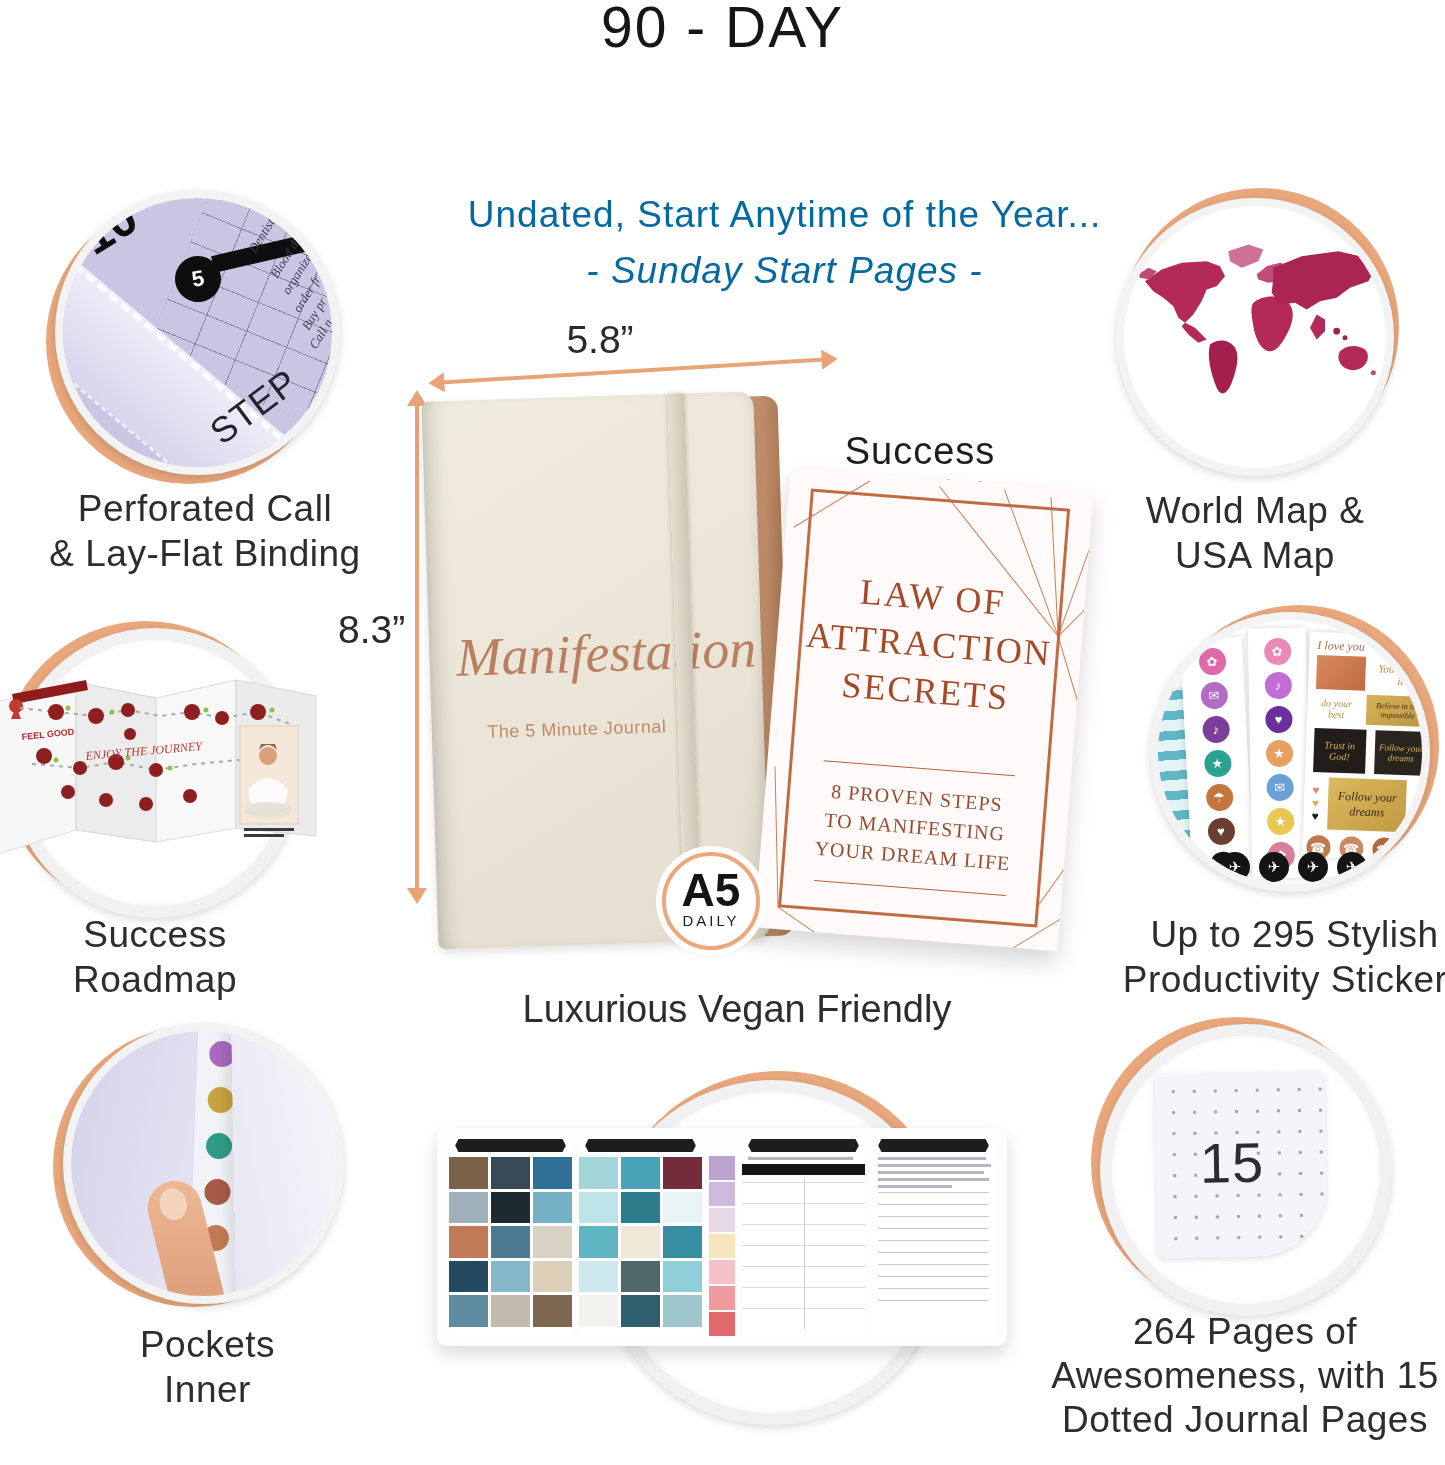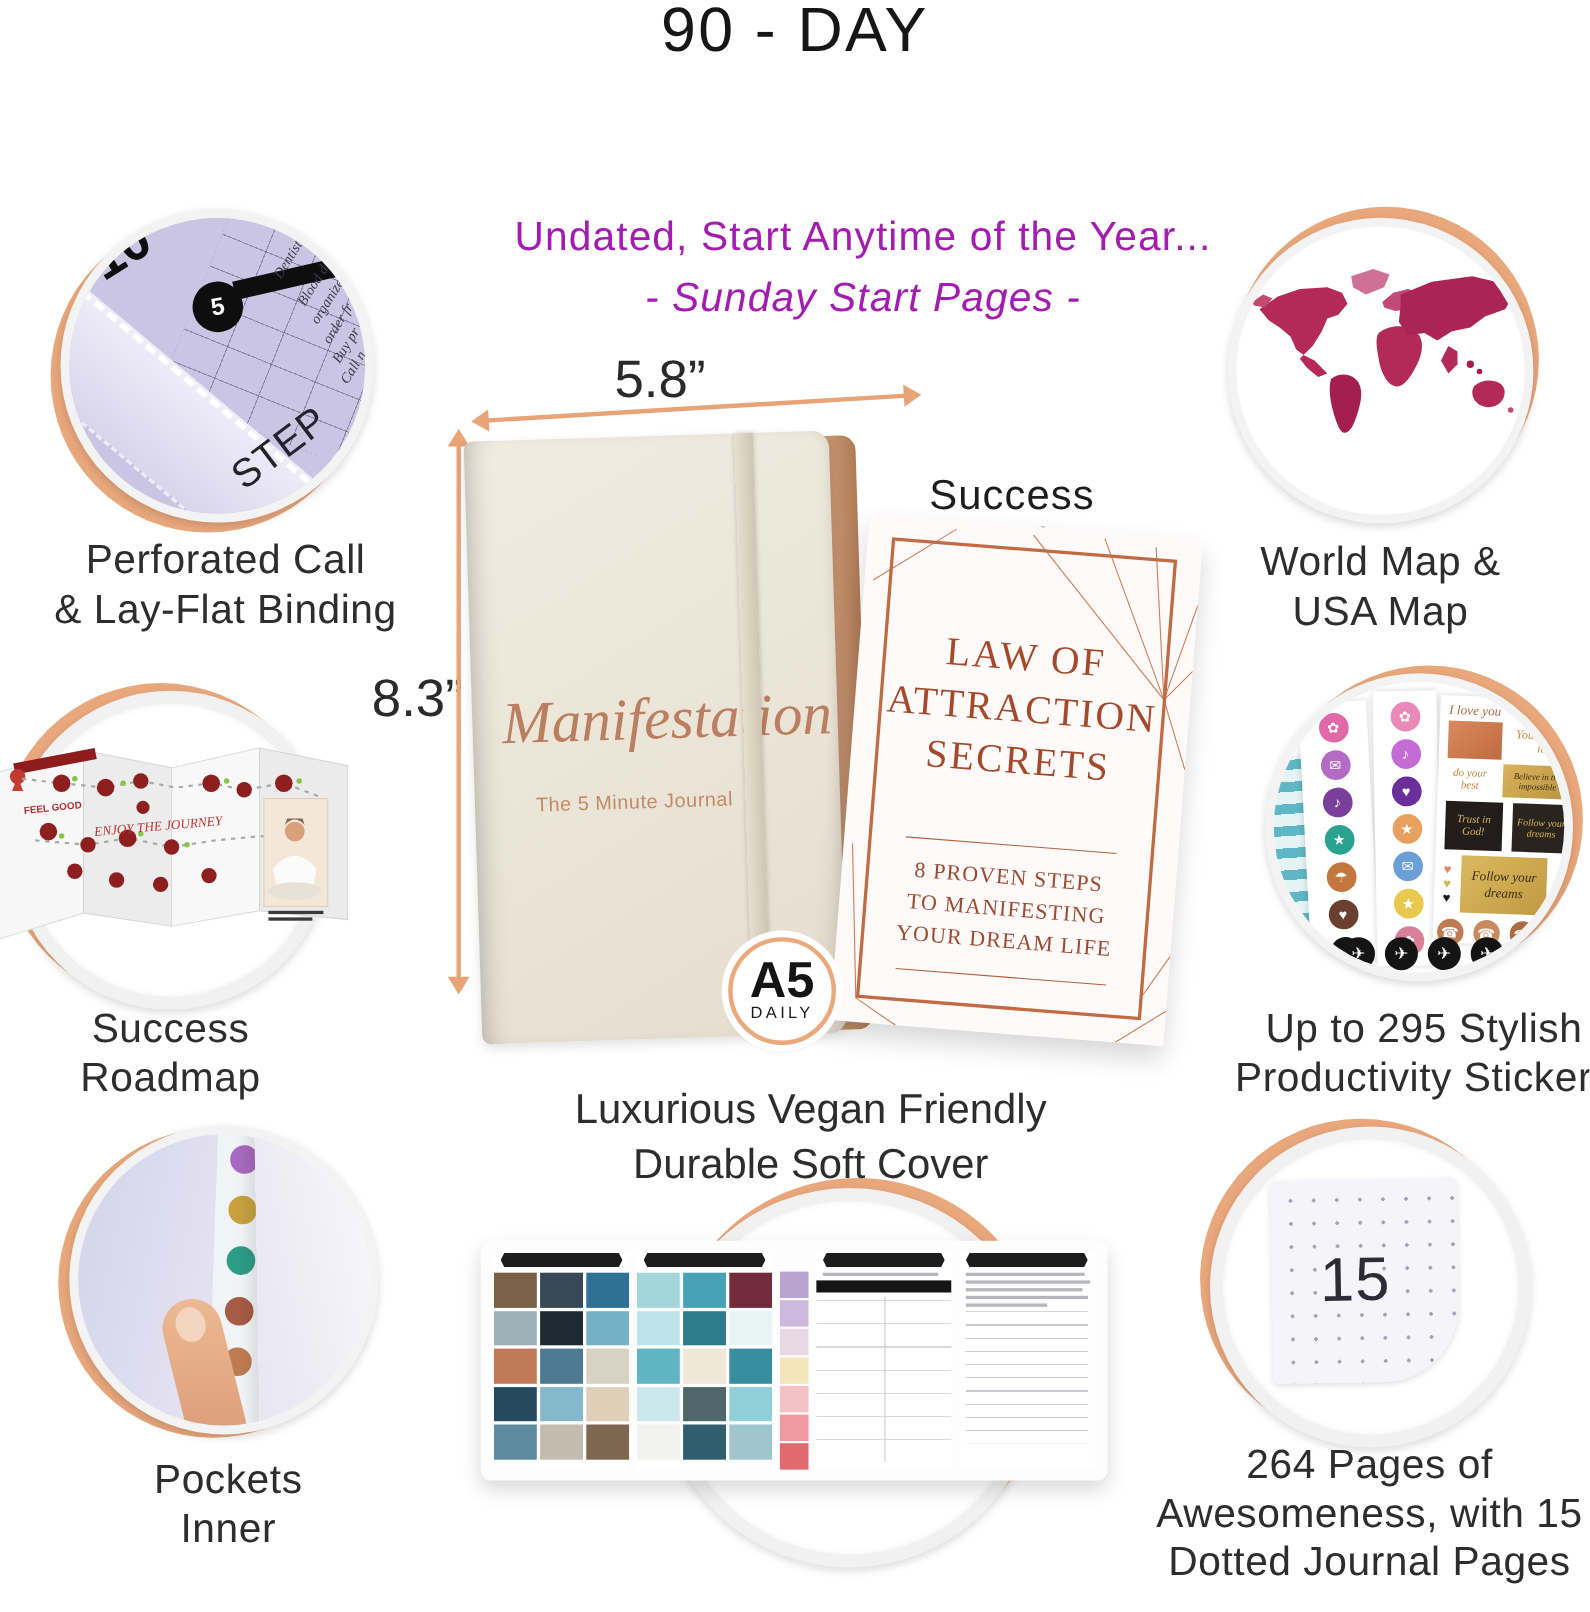--- a/index.html
+++ b/index.html
@@ -8,21 +8,21 @@
   #canvas { position:relative; width:1445px; height:1465px; background:#fff; overflow:hidden; margin:0 auto; }
 
   
   .main-title { position:absolute; top:-6px; left:0; width:100%; text-align:center;
     font-size:57px; letter-spacing:2px; color:#161616; }
   .banner-pill { position:absolute; left:118px; top:63px; width:1204px; height:92px;
     background:#f1f1f1; border:4px solid #e2a274; border-radius:48px;
     display:flex; align-items:center; justify-content:center;
     font-size:54px; letter-spacing:2px; color:#2b2b2b; }
   .subtitle { position:absolute; left:124px; right:0; text-align:center;
-    font-size:37px; letter-spacing:1px; color:#a21caf; }
+    font-size:37px; letter-spacing:1px; color:#0369a1; }
   .sub1 { top:194px; } .sub2 { top:250px;font-style:italic; }
 
   
   .feature { position:absolute; }
   .orange-ring { position:absolute; width:100%; height:100%; border-radius:50%; background:#e9a77c; }
   .disc { position:absolute; inset:0; border-radius:50%; background:#fff;
     border:8px solid #f3f3f3; box-shadow:0 3px 8px rgba(0,0,0,.15); overflow:hidden; }
   .ringdisc { position:absolute; inset:0; border-radius:50%; background:#fff;
     border:12px solid #f1f1f1; box-shadow:0 3px 8px rgba(0,0,0,.14), inset 0 0 6px rgba(0,0,0,.06); }
 
@@ -103,21 +103,21 @@
   .goal-strip div { flex:1; }
   .tbl-head { height:11px; background:#151515; margin-bottom:4px; }
   .tbl-body { height:150px; position:relative;
     background-image:repeating-linear-gradient(0deg, transparent 0 20px, #d8d8de 20px 21px); }
   .tbl-col { position:absolute; top:0; bottom:0; width:1px; background:#c9c9cf; }
   .para-line { height:3px; background:#b6b6c0; margin:4px 6px; }
   .ruled { height:120px; margin:4px 6px 0;
     background-image:repeating-linear-gradient(0deg, transparent 0 11px, #c9c9d4 11px 12px); }
 
   
-  .dim-label { position:absolute; font-size:48px; color:#2a2a2a; }
+  .dim-label { position:absolute; font-size:39px; color:#2a2a2a; }
   .harrow { position:absolute; left:428px; top:360px; width:410px; height:22px; transform:rotate(-3.4deg); }
   .harrow .shaft { position:absolute; left:13px; right:13px; top:9px; height:4px; background:#e8a377; }
   .harrow .hl { position:absolute; left:0; top:1px; width:0; height:0;
     border-top:10px solid transparent; border-bottom:10px solid transparent; border-right:16px solid #e8a377; }
   .harrow .hr { position:absolute; right:0; top:1px; width:0; height:0;
     border-top:10px solid transparent; border-bottom:10px solid transparent; border-left:16px solid #e8a377; }
   .varrow { position:absolute; left:406px; top:390px; width:22px; height:514px; }
   .varrow .shaft { position:absolute; top:13px; bottom:13px; left:9px; width:4px; background:#e8a377; }
   .varrow .vt { position:absolute; top:0; left:1px; width:0; height:0;
     border-left:10px solid transparent; border-right:10px solid transparent; border-bottom:16px solid #e8a377; }
@@ -550,16 +550,15 @@
     <div class="bk-rule" style="top:410px;"></div>
   </div>
 
   <div class="a5-badge">
     <div class="a5-big">A5</div>
     <div class="a5-small">DAILY</div>
   </div>
 
   <div class="cover-caption">
     <div>Luxurious Vegan Friendly</div>
-    <div>Durable Soft Cover</div>
   </div>
 
 </div>
 
 </body></html>

